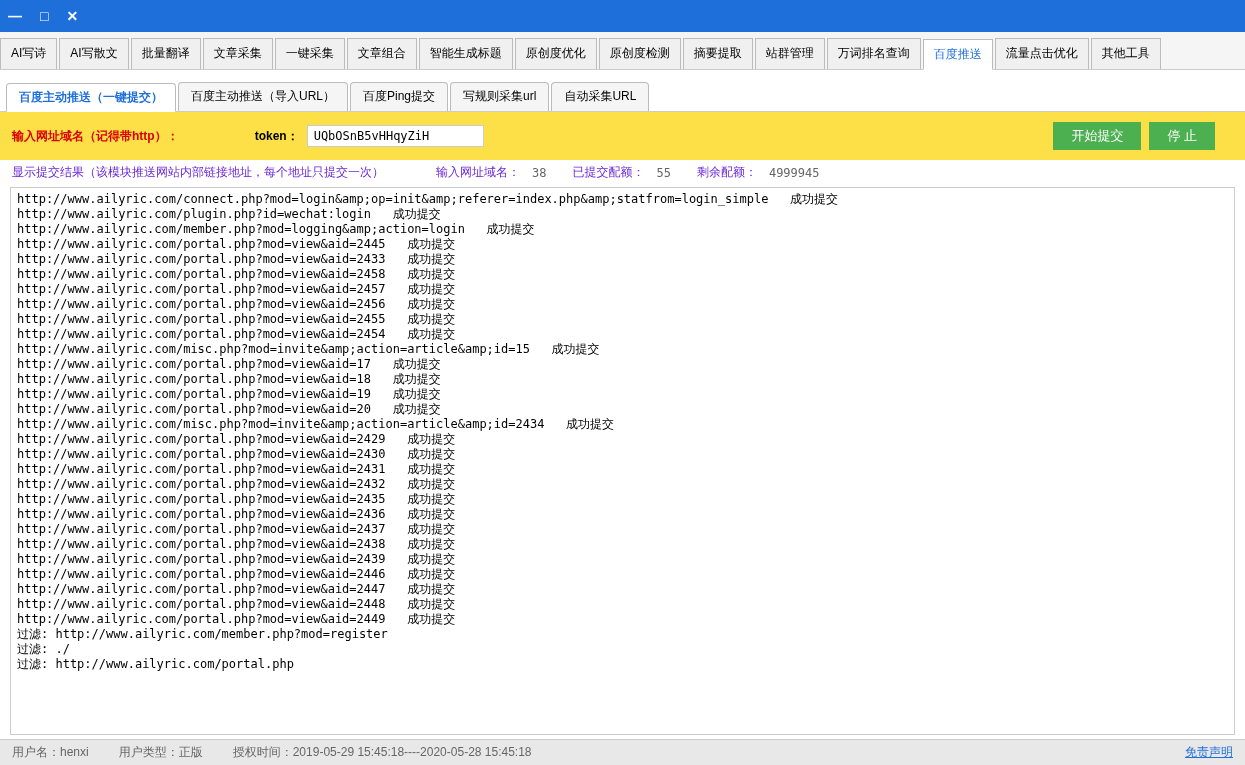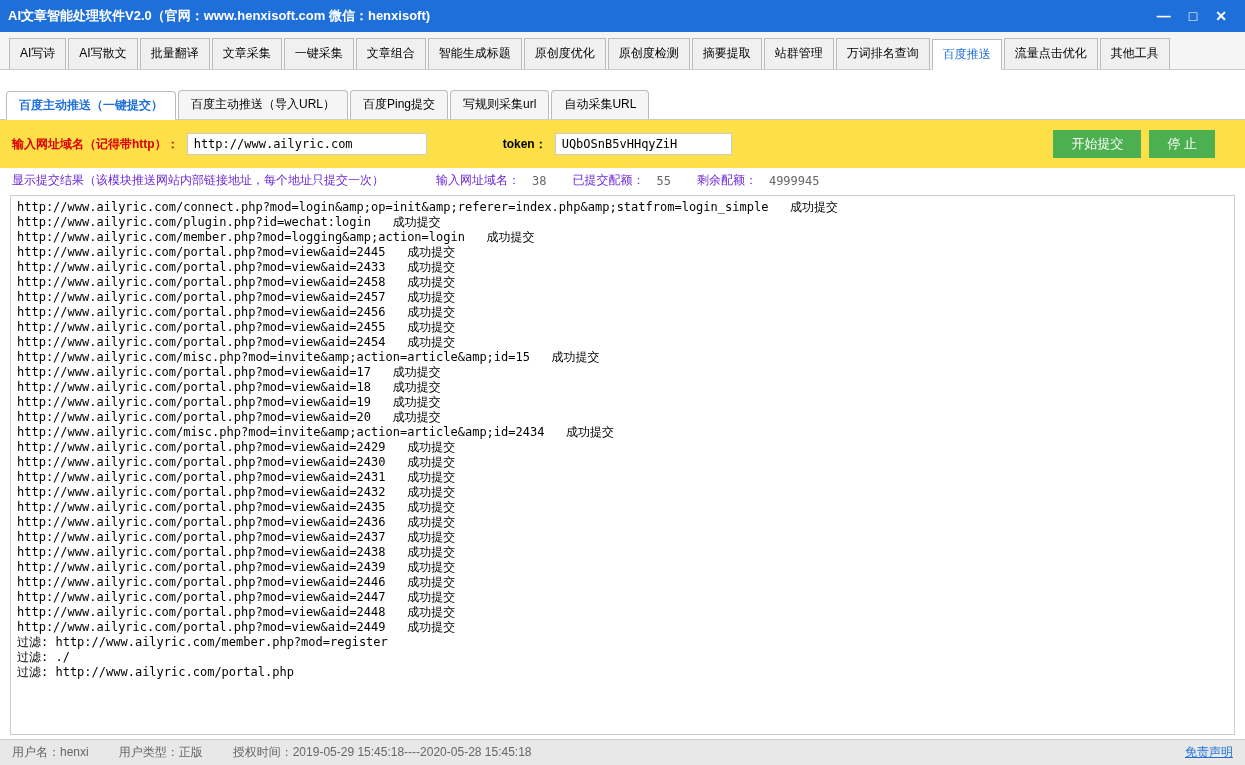--- a/index.html
+++ b/index.html
@@ -24,21 +24,20 @@
   font-weight: bold;
 }
 .titlebar .title { flex: 1; }
 .titlebar .win-controls { display: flex; gap: 18px; padding-right: 10px; }
 .titlebar .win-controls span { cursor: pointer; font-size: 14px; }
 .main-tabs {
   display: flex;
   background: #f5f5f5;
   border-bottom: 1px solid #ccc;
   padding-top: 6px;
-  padding-left: 9px;
 }
 .main-tabs .tab {
   padding: 6px 10px;
   background: #f0f0f0;
   border: 1px solid #bbb;
   border-bottom: none;
   margin-right: 2px;
   cursor: pointer;
   font-size: 12px;
   white-space: nowrap;
@@ -47,21 +46,21 @@
   background: #fff;
   color: #1e6fd9;
   border-bottom: 1px solid #fff;
   position: relative;
   top: 1px;
 }
 .sub-tabs {
   display: flex;
   background: #fff;
   border-bottom: 1px solid #ccc;
-  padding-top: 20px;
+  padding-top: 12px;
   padding-left: 6px;
 }
 .sub-tabs .tab {
   padding: 5px 12px;
   background: #f5f5f5;
   border: 1px solid #bbb;
   border-bottom: none;
   margin-right: 2px;
   cursor: pointer;
   font-size: 12px;
@@ -132,21 +131,20 @@
   font-size: 12px;
   color: #666;
 }
 .statusbar .seg { margin-right: 30px; }
 .statusbar .link { color: #1e6fd9; text-decoration: underline; cursor: pointer; margin-left: auto; }
 </style>
 </head>
 <body>
 
 <div class="titlebar">
-  <span class="title">AI文章智能处理软件V2.0（官网：www.henxisoft.com  微信：henxisoft)</span>
   <div class="win-controls">
     <span>—</span>
     <span>□</span>
     <span>✕</span>
   </div>
 </div>
 
 <div class="main-tabs" id="main-tabs">
     <div class="tab">AI写诗</div>
     <div class="tab">AI写散文</div>
@@ -168,21 +166,20 @@
 <div class="sub-tabs" id="sub-tabs">
     <div class="tab active">百度主动推送（一键提交）</div>
     <div class="tab">百度主动推送（导入URL）</div>
     <div class="tab">百度Ping提交</div>
     <div class="tab">写规则采集url</div>
     <div class="tab">自动采集URL</div>
   </div>
 
 <div class="form-row">
   <span class="lbl">输入网址域名（记得带http）：</span>
-  <input type="text" style="width: 240px;" value="http://www.ailyric.com">
   <span style="width:60px"></span>
   <span style="font-weight:bold">token：</span>
   <input type="text" style="width: 177px;" value="UQbOSnB5vHHqyZiH">
   <span style="flex:1"></span>
   <button class="btn btn-green">开始提交</button>
   <button class="btn btn-orange">停  止</button>
   <span style="width:10px"></span>
 </div>
 
 <div class="stats-row">

